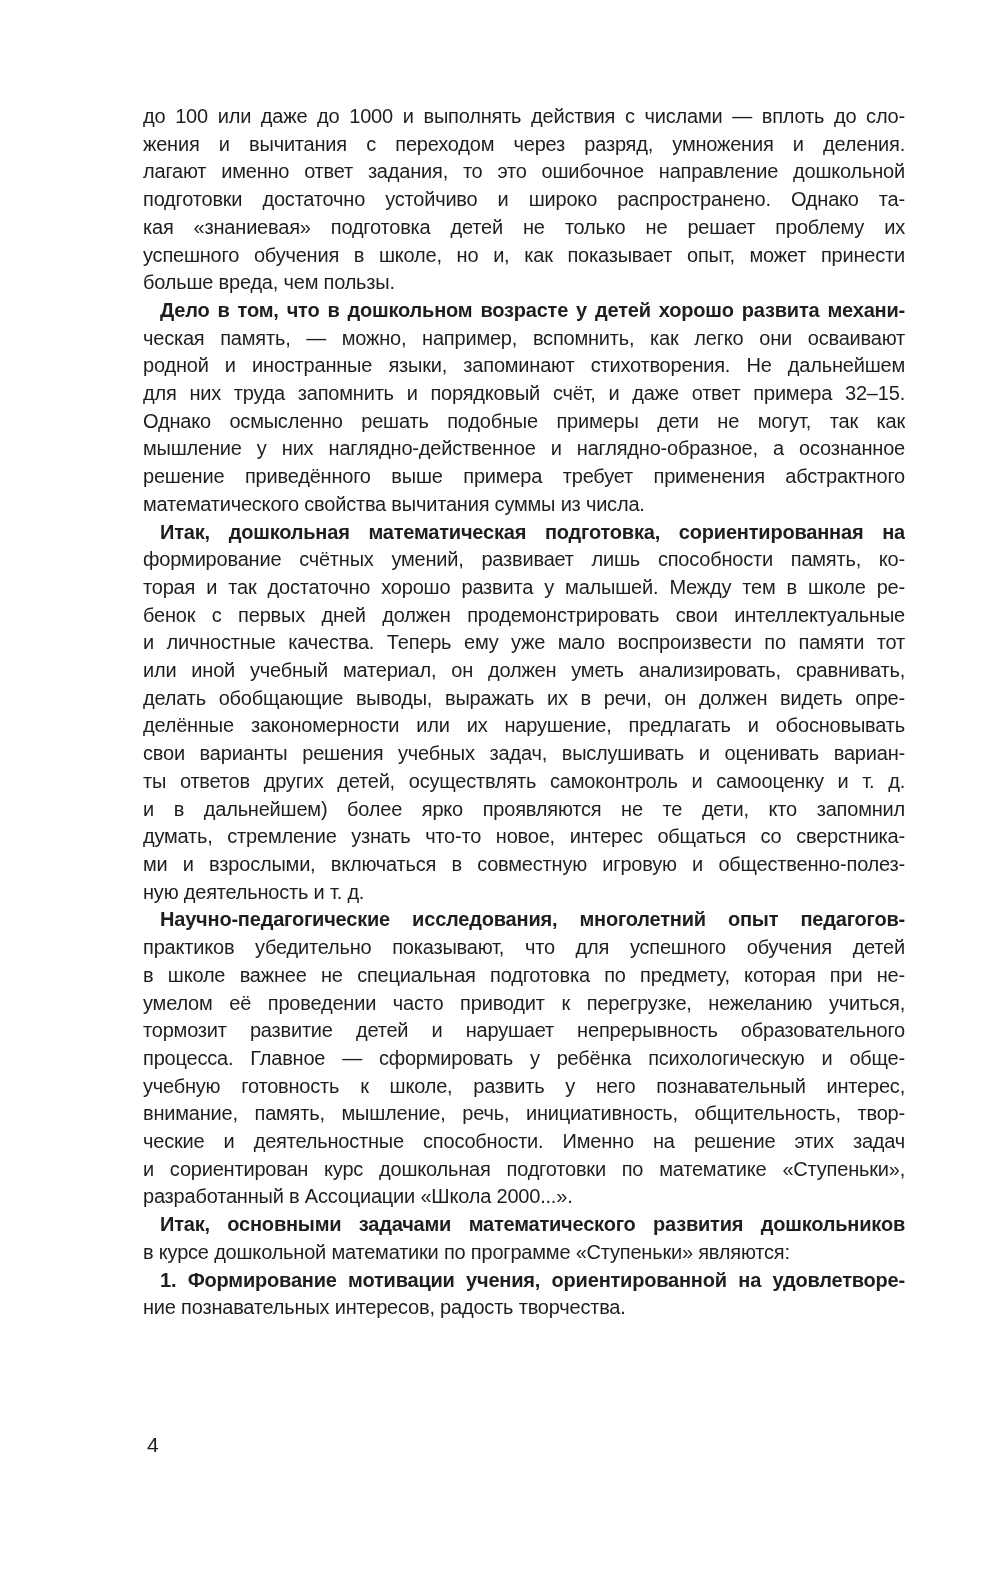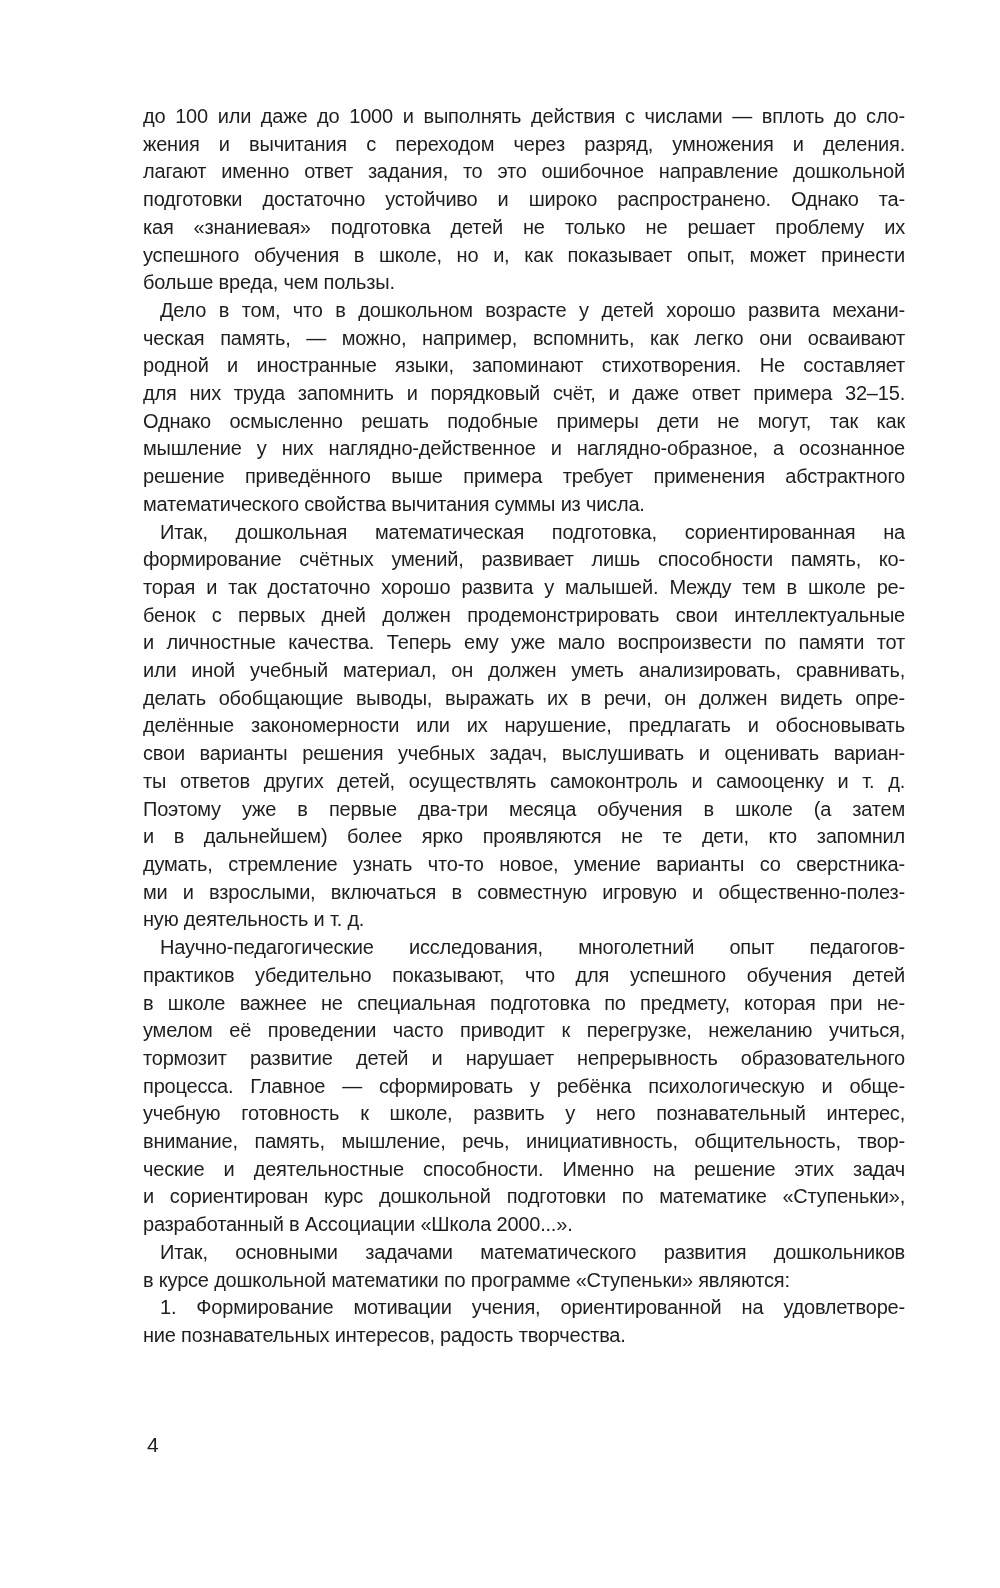--- a/index.html
+++ b/index.html
@@ -33,20 +33,21 @@
     white-space: nowrap;
     overflow: hidden;
     text-align: justify;
     text-align-last: justify;
   }
   .line.last {
     text-align-last: left;
   }
   .paragraph.indent .line:first-child {
     text-indent: 17px;
+    font-weight: bold;
   }
   .page-number {
     position: absolute;
     left: 147px;
     top: 1431px;
     font-size: 21px;
     line-height: 27px;
     letter-spacing: 0;
   }
 </style>
@@ -60,55 +61,54 @@
         <div class="line">жения и вычитания с переходом через разряд, умножения и деления.</div>
         <div class="line">лагают именно ответ задания, то это ошибочное направление дошкольной</div>
         <div class="line">подготовки достаточно устойчиво и широко распространено. Однако та-</div>
         <div class="line">кая «знаниевая» подготовка детей не только не решает проблему их</div>
         <div class="line">успешного обучения в школе, но и, как показывает опыт, может принести</div>
         <div class="line last">больше вреда, чем пользы.</div>
       </div>
       <div class="paragraph indent">
         <div class="line">Дело в том, что в дошкольном возрасте у детей хорошо развита механи-</div>
         <div class="line">ческая память, — можно, например, вспомнить, как легко они осваивают</div>
-        <div class="line">родной и иностранные языки, запоминают стихотворения. Не составляет</div>
+        <div class="line">родной и иностранные языки, запоминают стихотворения. Не дальнейшем</div>
         <div class="line">для них труда запомнить и порядковый счёт, и даже ответ примера 32–15.</div>
         <div class="line">Однако осмысленно решать подобные примеры дети не могут, так как</div>
         <div class="line">мышление у них наглядно-действенное и наглядно-образное, а осознанное</div>
         <div class="line">решение приведённого выше примера требует применения абстрактного</div>
         <div class="line last">математического свойства вычитания суммы из числа.</div>
       </div>
       <div class="paragraph indent">
         <div class="line">Итак, дошкольная математическая подготовка, сориентированная на</div>
         <div class="line">формирование счётных умений, развивает лишь способности память, ко-</div>
         <div class="line">торая и так достаточно хорошо развита у малышей. Между тем в школе ре-</div>
         <div class="line">бенок с первых дней должен продемонстрировать свои интеллектуальные</div>
         <div class="line">и личностные качества. Теперь ему уже мало воспроизвести по памяти тот</div>
         <div class="line">или иной учебный материал, он должен уметь анализировать, сравнивать,</div>
         <div class="line">делать обобщающие выводы, выражать их в речи, он должен видеть опре-</div>
         <div class="line">делённые закономерности или их нарушение, предлагать и обосновывать</div>
         <div class="line">свои варианты решения учебных задач, выслушивать и оценивать вариан-</div>
         <div class="line">ты ответов других детей, осуществлять самоконтроль и самооценку и т. д.</div>
-        <div class="line">Поэтому уже в первые два-три месяца обучения в школе (а затем</div>
         <div class="line">и в дальнейшем) более ярко проявляются не те дети, кто запомнил</div>
-        <div class="line">думать, стремление узнать что-то новое, умение варианты со сверстника-</div>
+        <div class="line">думать, стремление узнать что-то новое, интерес общаться со сверстника-</div>
         <div class="line">ми и взрослыми, включаться в совместную игровую и общественно-полез-</div>
         <div class="line last">ную деятельность и т. д.</div>
       </div>
       <div class="paragraph indent">
         <div class="line">Научно-педагогические исследования, многолетний опыт педагогов-</div>
         <div class="line">практиков убедительно показывают, что для успешного обучения детей</div>
         <div class="line">в школе важнее не специальная подготовка по предмету, которая при не-</div>
         <div class="line">умелом её проведении часто приводит к перегрузке, нежеланию учиться,</div>
         <div class="line">тормозит развитие детей и нарушает непрерывность образовательного</div>
         <div class="line">процесса. Главное — сформировать у ребёнка психологическую и обще-</div>
         <div class="line">учебную готовность к школе, развить у него познавательный интерес,</div>
         <div class="line">внимание, память, мышление, речь, инициативность, общительность, твор-</div>
         <div class="line">ческие и деятельностные способности. Именно на решение этих задач</div>
-        <div class="line">и сориентирован курс дошкольной подготовки по математике «Ступеньки»,</div>
+        <div class="line">и сориентирован курс дошкольная подготовки по математике «Ступеньки»,</div>
         <div class="line last">разработанный в Ассоциации «Школа 2000...».</div>
       </div>
       <div class="paragraph indent">
         <div class="line">Итак, основными задачами математического развития дошкольников</div>
         <div class="line last">в курсе дошкольной математики по программе «Ступеньки» являются:</div>
       </div>
       <div class="paragraph indent">
         <div class="line">1. Формирование мотивации учения, ориентированной на удовлетворе-</div>
         <div class="line last">ние познавательных интересов, радость творчества.</div>
       </div>

